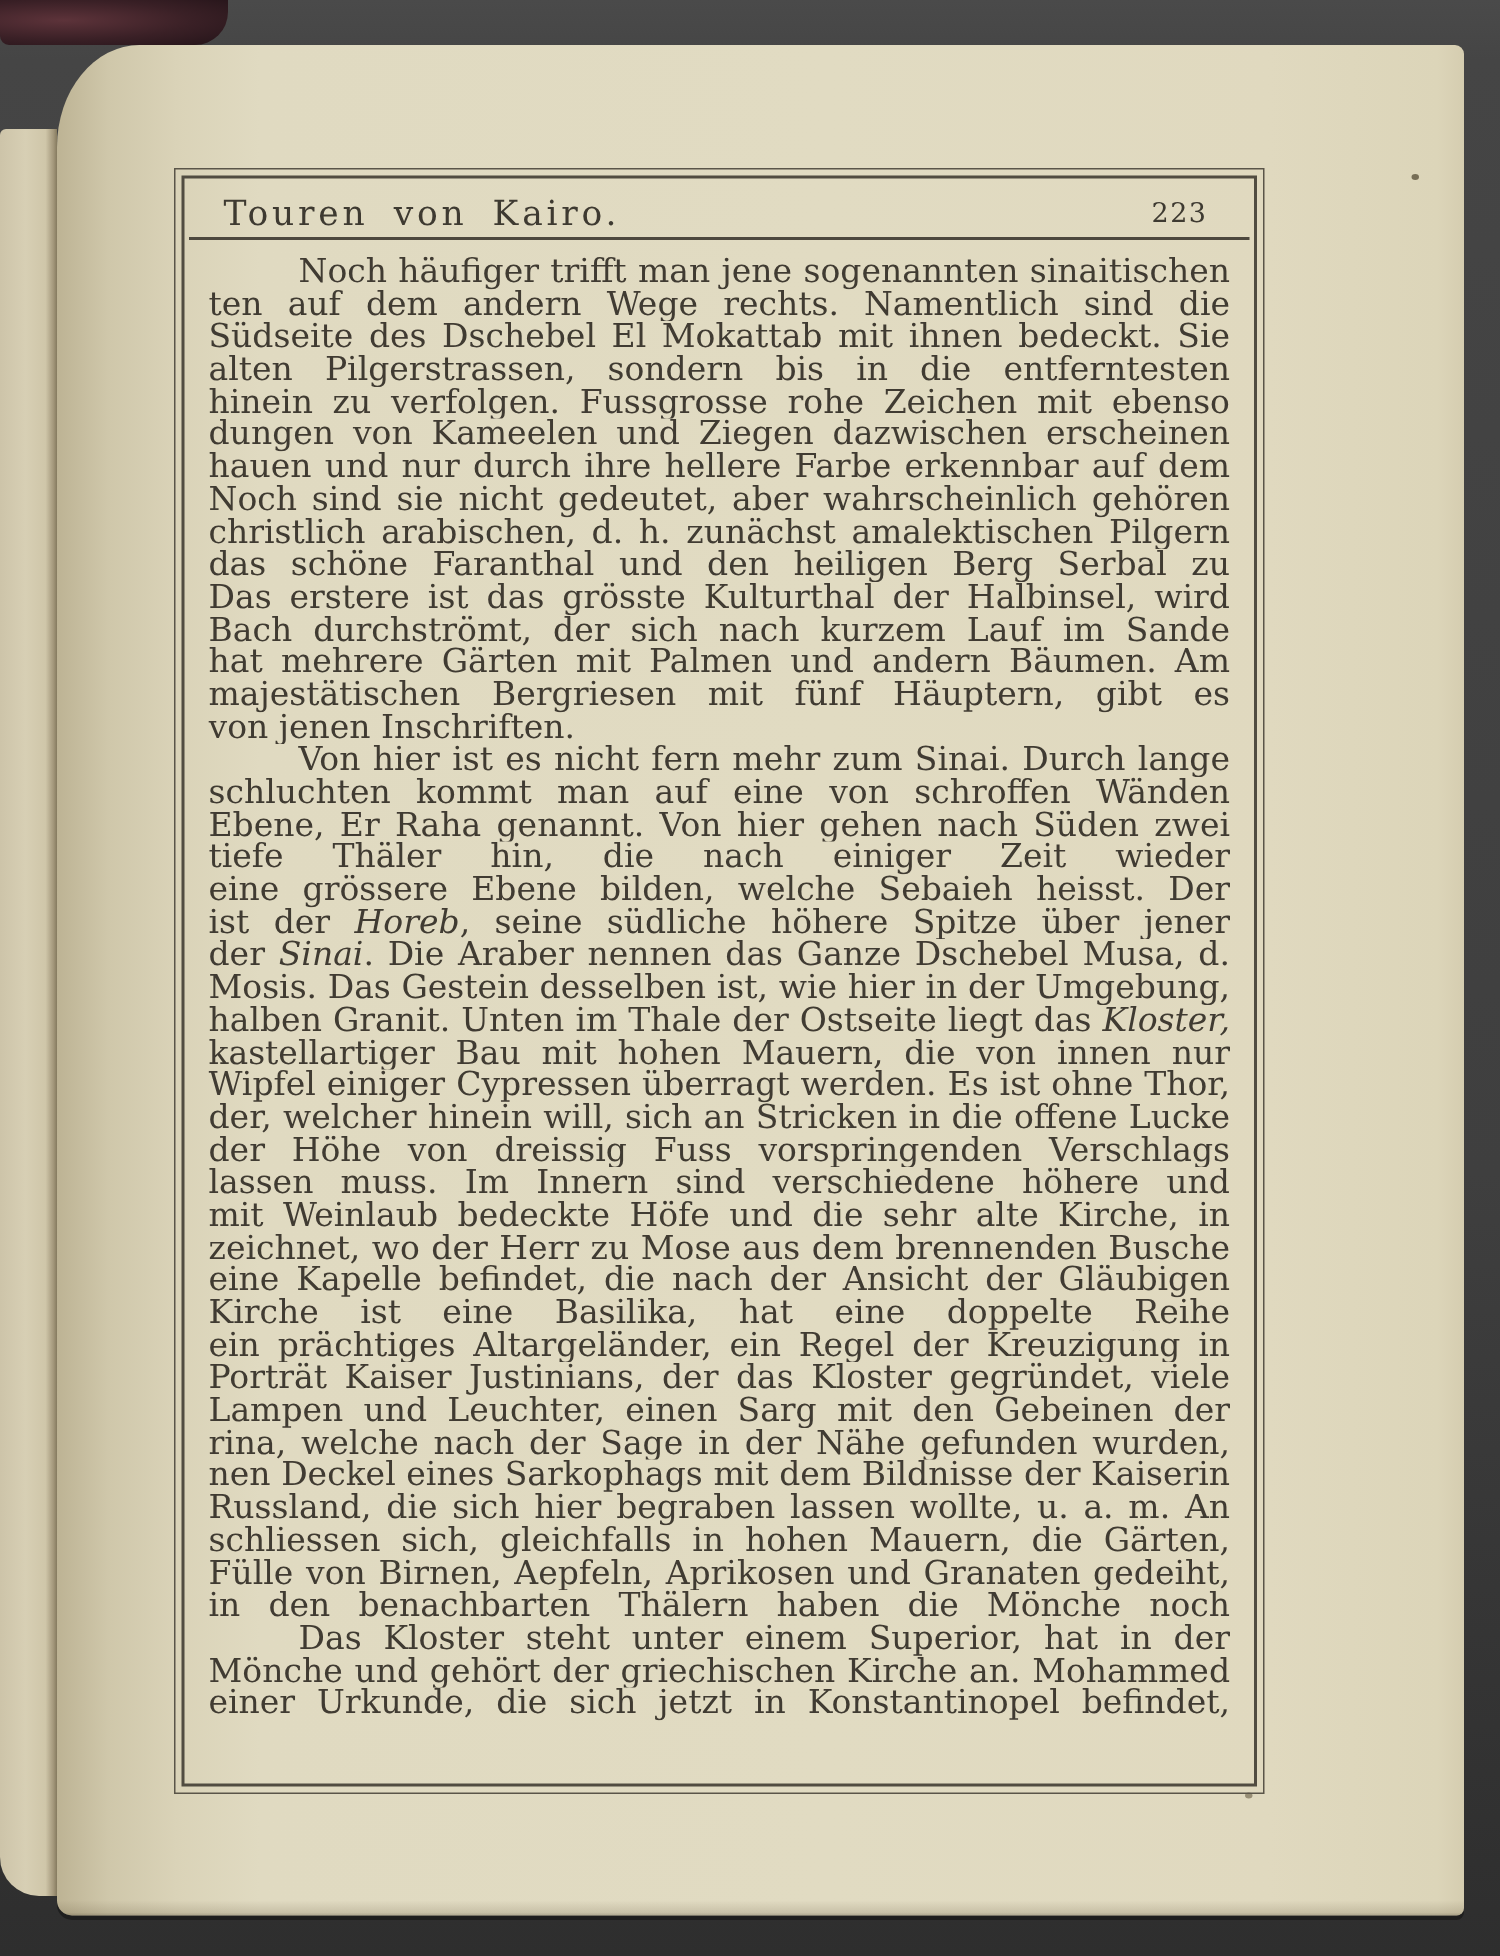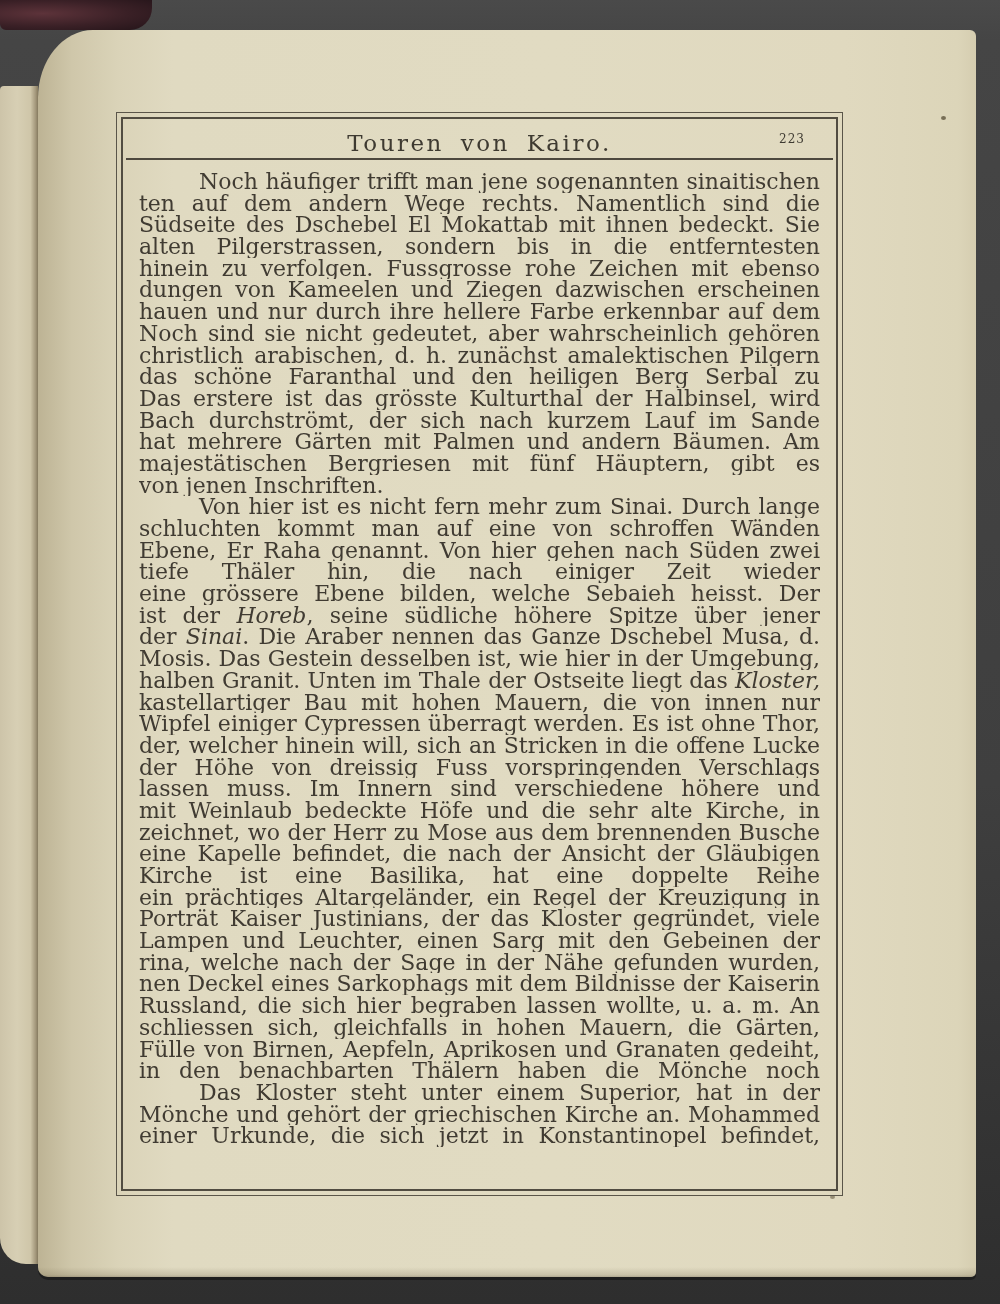--- a/index.html
+++ b/index.html
@@ -43,27 +43,28 @@
   .frame-inner {
     width: 100%; height: 100%;
     border: 2px solid #514c41;
     box-sizing: border-box;
     position: relative;
   }
   .page-header {
     position: absolute; top: 11px; left: 0; right: 0; height: 30px;
   }
   .header-title {
-    display: block; text-align: center;
+    display: block; 
     font-size: 23px; letter-spacing: 2.5px; word-spacing: 7px;
     color: #3e3a31;
+    padding-left: 26px;
   }
   .page-number {
     position: absolute; right: 31px; top: 2px;
-    font-size: 12px; letter-spacing: 1px;
+    font-size: 18px; letter-spacing: 1px;
     color: #3e3a31;
     margin-left: 46px;
   }
   .header-rule {
     position: absolute; top: 39px; left: 3px; right: 3px; height: 2px;
     background: #4d483e;
   }
   .text-block {
     position: absolute; top: 52px; left: 16px; width: 681px;
     font-size: 22px; line-height: 21.7px;

